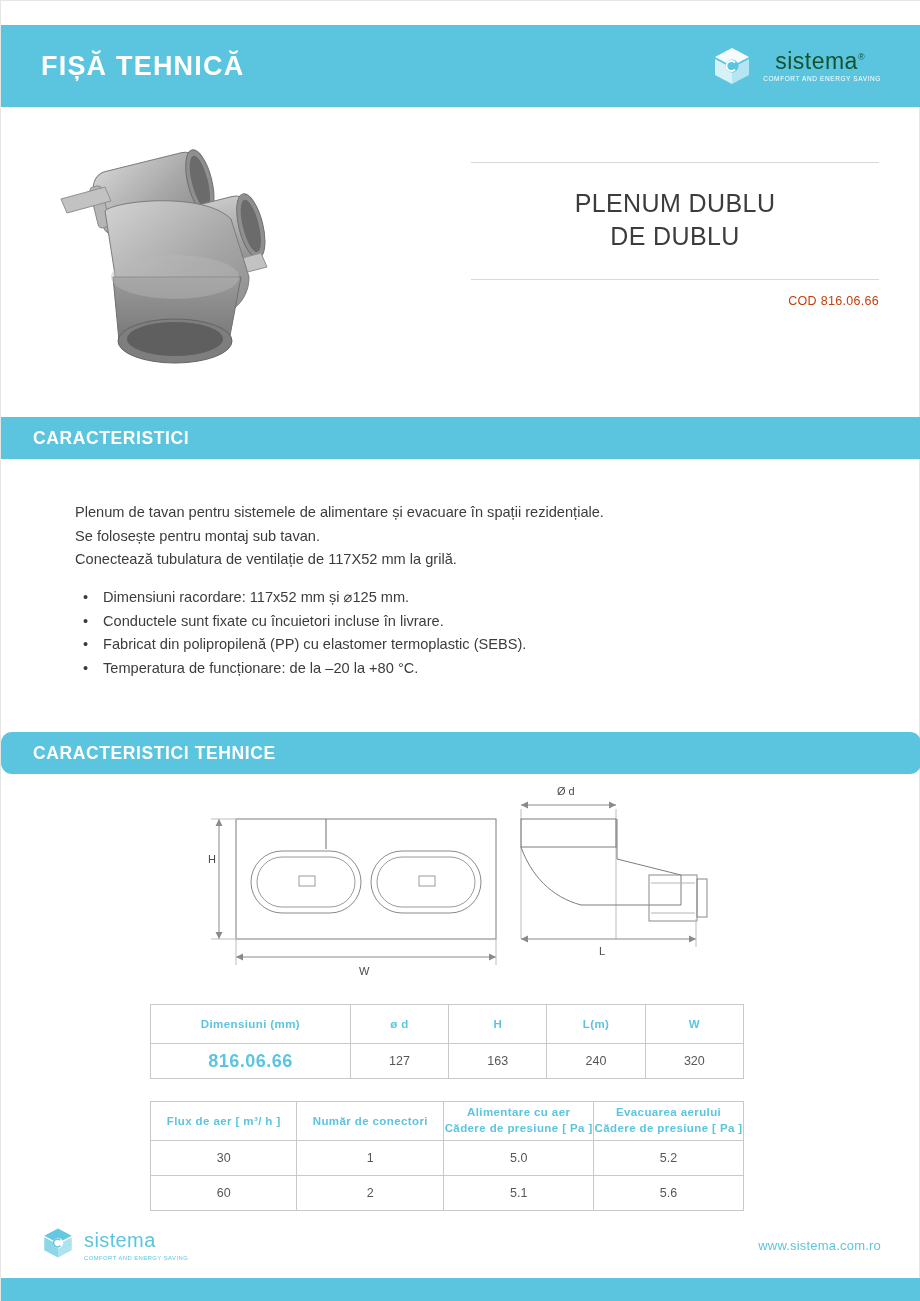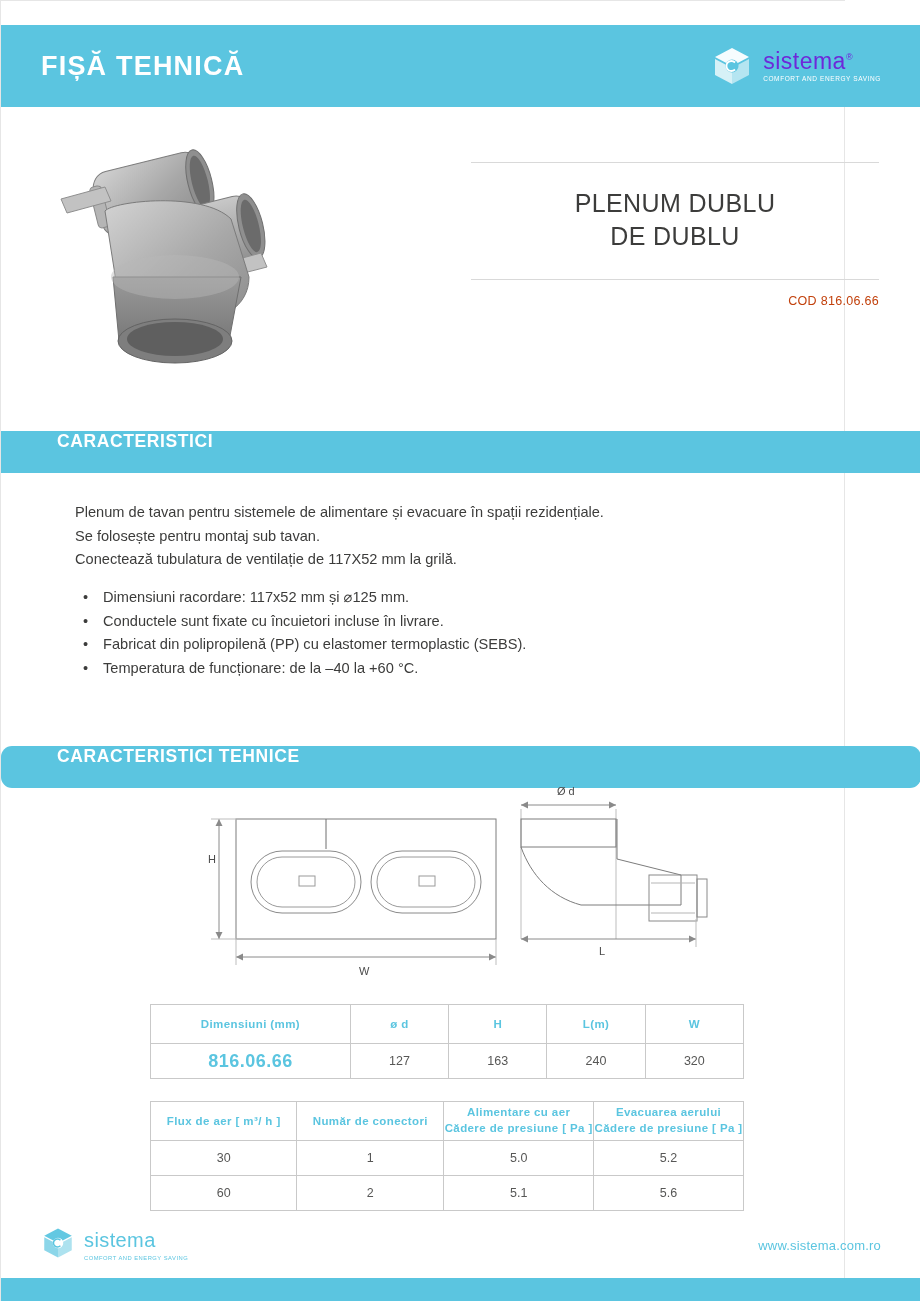--- a/index.html
+++ b/index.html
@@ -11,21 +11,21 @@
     height: 1301px;
     background: #ffffff;
     font-family: "Liberation Sans", sans-serif;
     color: #3c3c3b;
     position: relative;
     overflow: hidden;
   }
 
   .page {
     position: relative;
-    width: 845px;
+    width: 920px;
     height: 1301px;
     background: #ffffff;
     box-sizing: border-box;
     border: 1px solid #e6e6e6;
   }
 
   
   .header {
     position: absolute;
     left: 0;
@@ -54,25 +54,26 @@
     width: 42px;
     height: 42px;
     position: relative;
   }
   .brand-text {
     display: flex;
     flex-direction: column;
     line-height: 1;
   }
   .brand-name {
-    color: #6d28d9;
+    color: #14532d;
     font-size: 23px;
     letter-spacing: 0.5px;
     font-weight: 500;
     position: relative;
+    margin-left: 12px;
   }
   .brand-reg {
     font-size: 9px;
     vertical-align: super;
   }
   .brand-tag {
     color: #ffffff;
     font-size: 6.5px;
     letter-spacing: 0.6px;
     margin-top: 3px;
@@ -122,23 +123,23 @@
   }
 
   
   .section-bar {
     position: absolute;
     left: 0;
     width: 920px;
     height: 42px;
     background: #5bc5e0;
     display: flex;
-    padding-left: 56px;
+    align-items: center;
+    padding-left: 32px;
     box-sizing: border-box;
-    margin-top: 14px;
   }
   .section-bar span {
     color: #ffffff;
     font-size: 17.5px;
     font-weight: bold;
     letter-spacing: 0.6px;
   }
   #bar-caract { top: 416px; }
   #bar-tehnice { top: 731px; border-radius: 11px; }
 
@@ -354,21 +355,21 @@
   </div>
 
   <div class="description">
     <div class="desc-line">Plenum de tavan pentru sistemele de alimentare și evacuare în spații rezidențiale.</div>
     <div class="desc-line">Se folosește pentru montaj sub tavan.</div>
     <div class="desc-line">Conectează tubulatura de ventilație de 117X52 mm la grilă.</div>
     <ul class="bullets">
       <li>Dimensiuni racordare: 117x52 mm și ⌀125 mm.</li>
       <li>Conductele sunt fixate cu încuietori incluse în livrare.</li>
       <li>Fabricat din polipropilenă (PP) cu elastomer termoplastic (SEBS).</li>
-      <li>Temperatura de funcționare: de la –40 la +60 °C.</li>
+      <li>Temperatura de funcționare: de la –20 la +80 °C.</li>
     </ul>
   </div>
 
   <div class="section-bar" id="bar-tehnice">
     <span>CARACTERISTICI TEHNICE</span>
   </div>
 
   <div class="drawings">
     <svg width="620" height="200" viewBox="0 0 620 200">
       <g stroke="#6f6f6f" fill="none" stroke-width="1">

